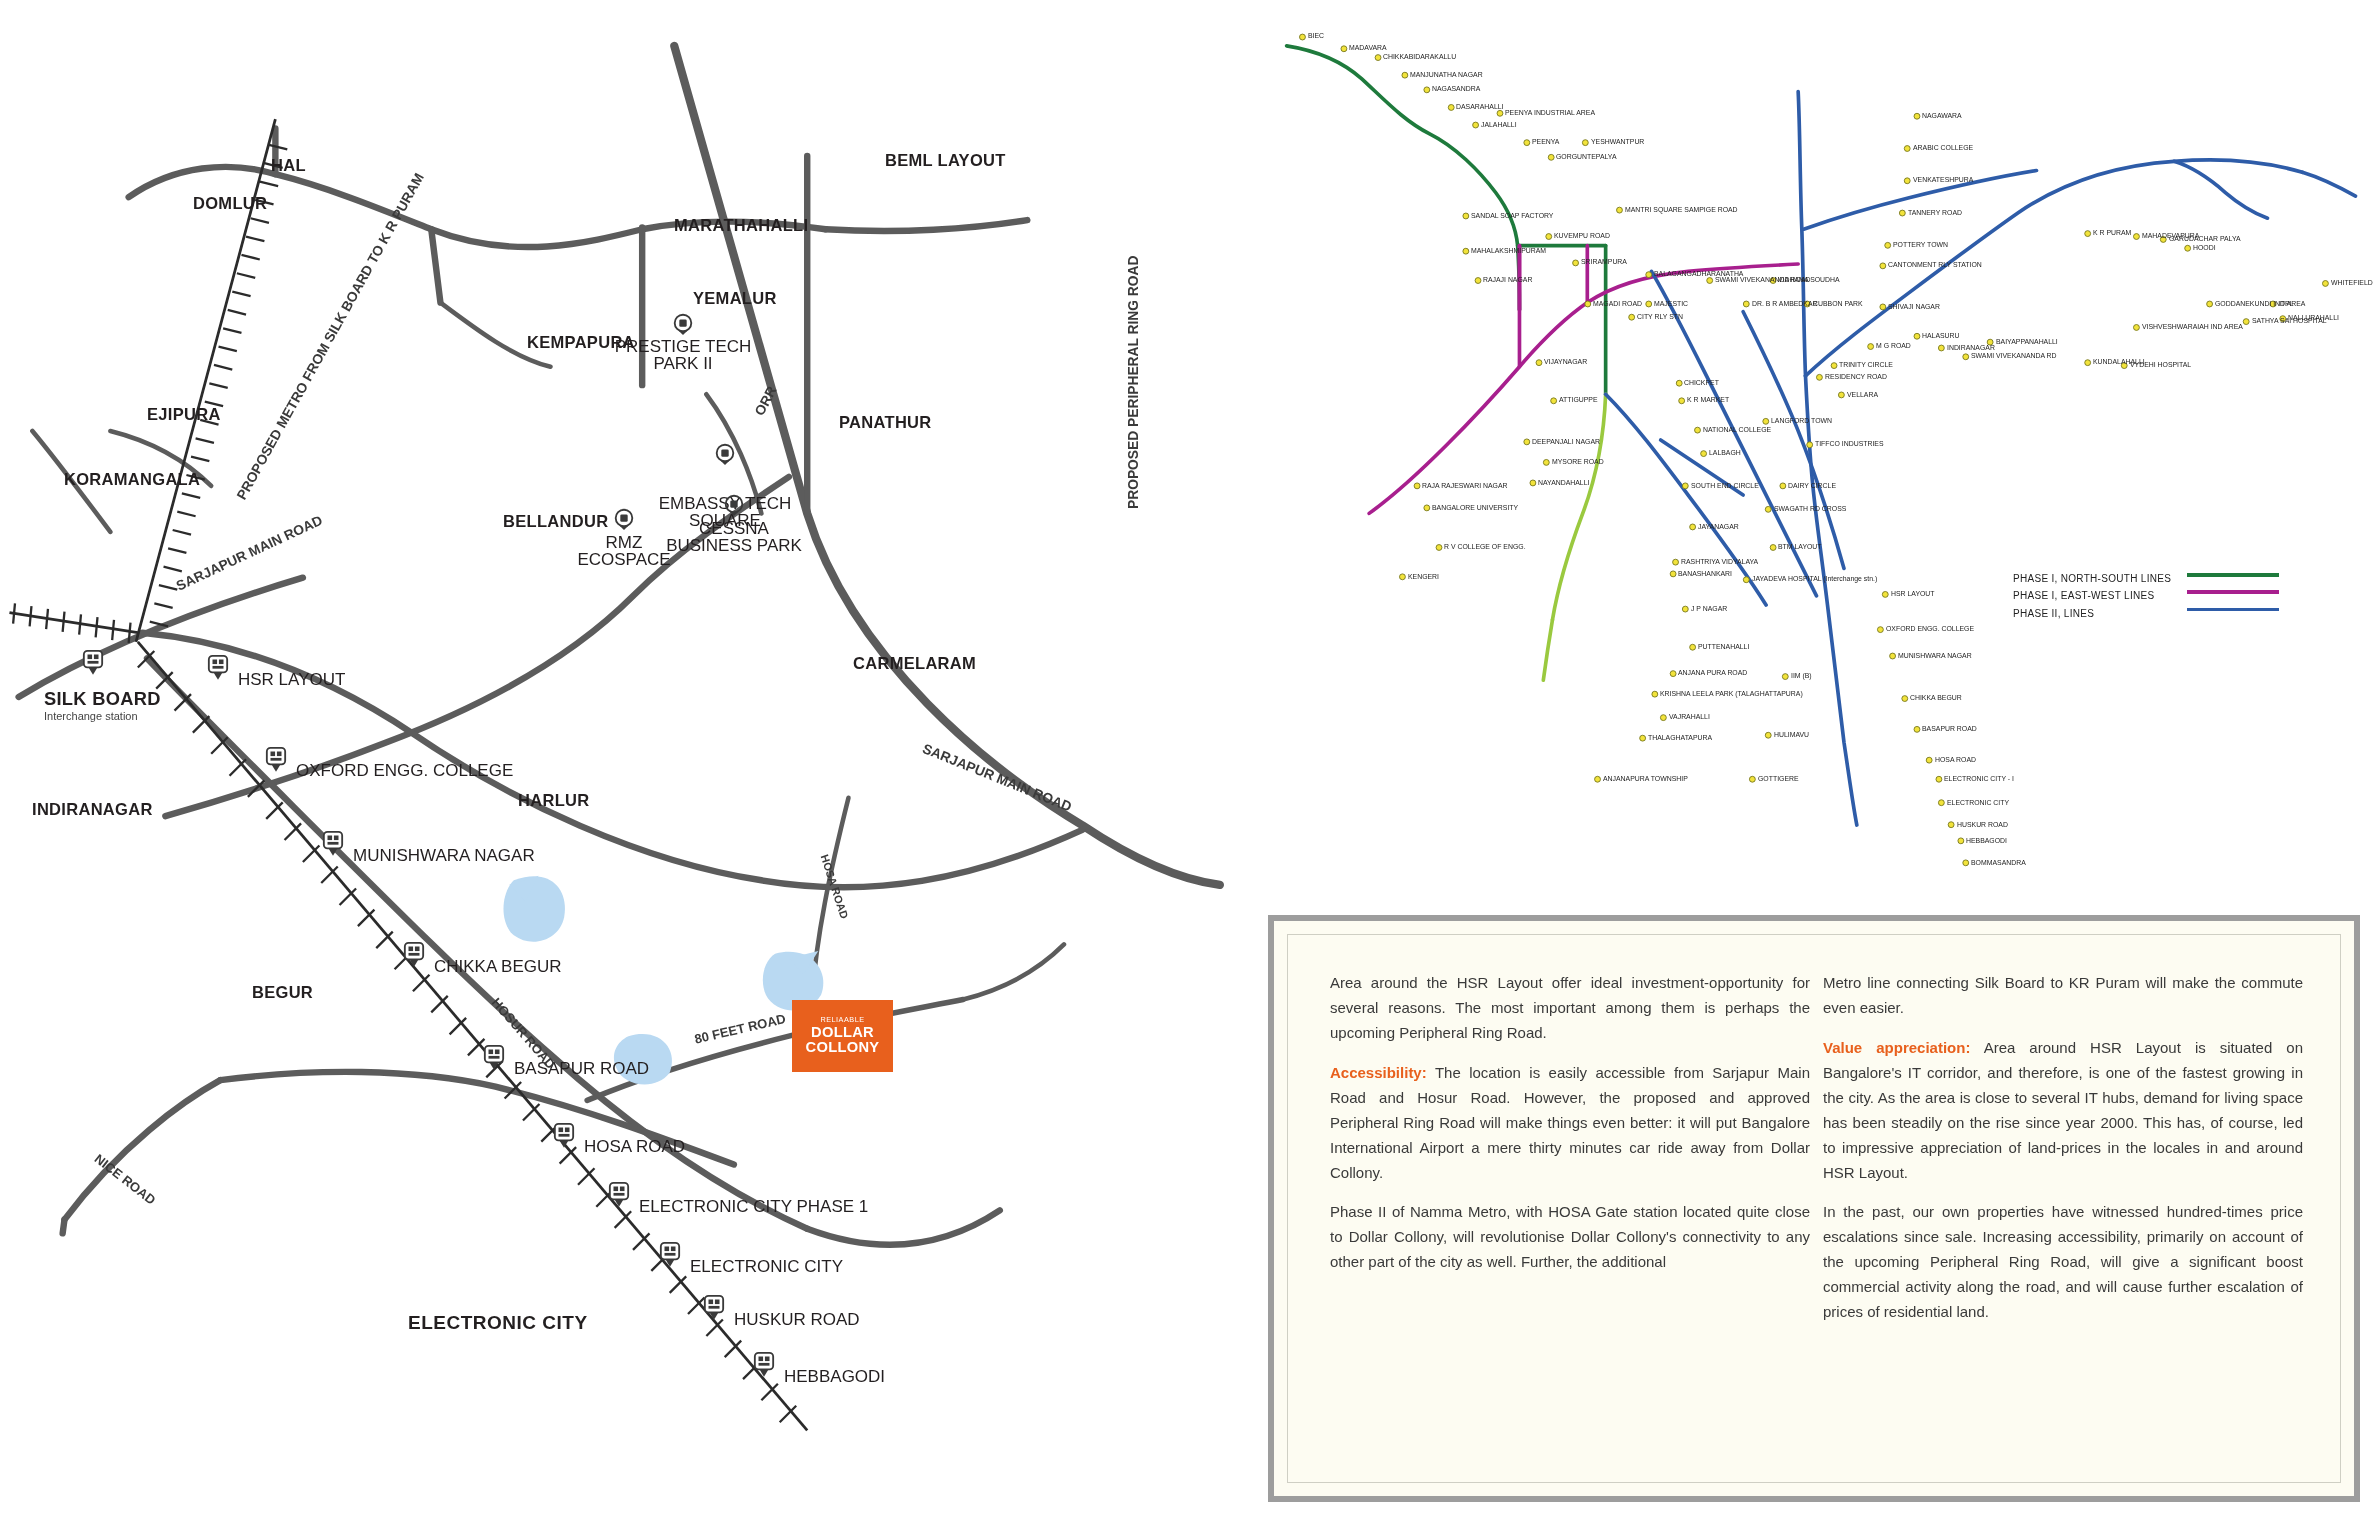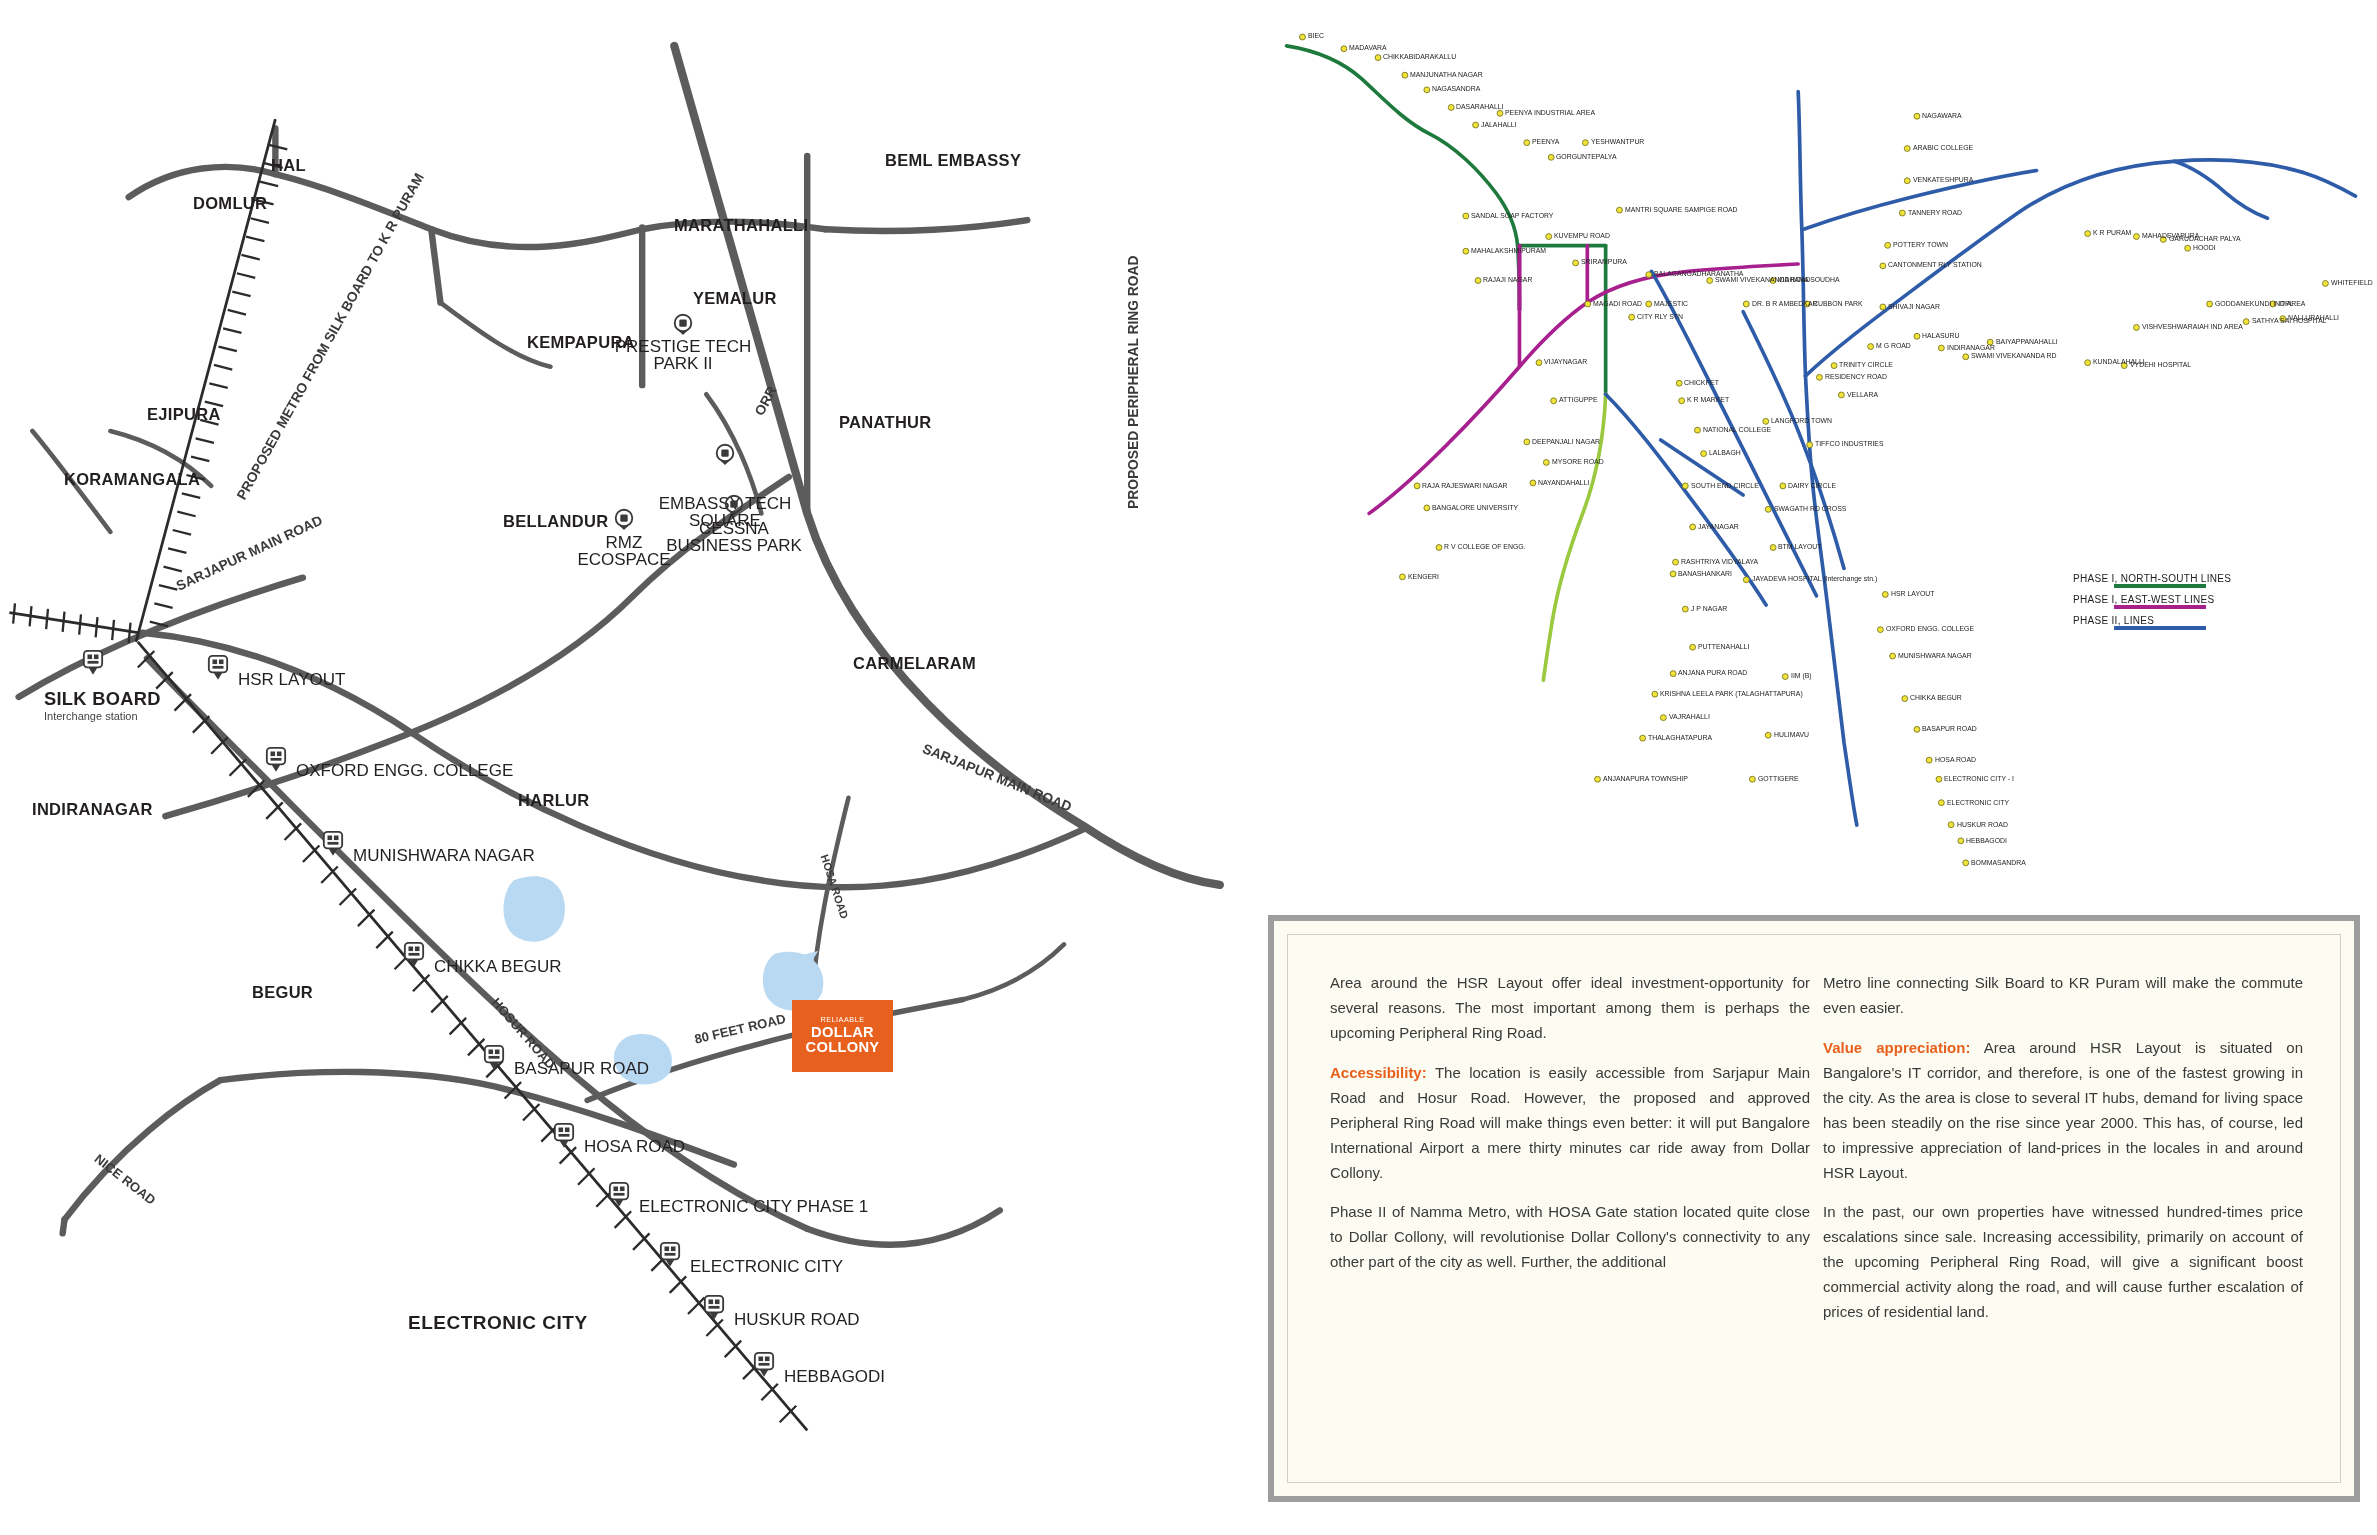--- a/index.html
+++ b/index.html
@@ -24,21 +24,21 @@
   #project-marker{position:absolute;left:792px;top:1000px;width:101px;height:72px;background:#e8601d;
      display:flex;flex-direction:column;align-items:center;justify-content:center;color:#fff;text-align:center;}
   #project-marker .pm-top{font-size:7.3px;letter-spacing:0.5px;line-height:8.3px;}
   #project-marker .pm-main{font-size:14.7px;font-weight:700;line-height:15.6px;letter-spacing:0.3px;}
 
   
   #metro-map{left:1266px;top:0;width:1112px;height:903px;background:#ffffff;}
   #metro-map svg{position:absolute;left:0;top:0;}
   .metro-label{position:absolute;font-family:"Liberation Sans",sans-serif;font-size:6.9px;color:#222;white-space:nowrap;}
   .metro-legend{position:absolute;left:2013px;top:573px;width:294px;font-size:10px;color:#222;}
-  .legend-row{display:flex;align-items:center;margin-bottom:6.4px;flex-direction:column;}
+  .legend-row{display:flex;margin-bottom:6.4px;}
   .legend-row .lg-text{width:174px;letter-spacing:0.3px;font-size:10px;}
   .legend-line{width:92px;height:3.7px;}
 
   
   #text-panel{left:1268px;top:915px;width:1092px;height:587px;background:#fdfcf2;border:6.4px solid #9d9d9d;box-sizing:border-box;padding:0;}
   #text-inner{position:absolute;left:13px;top:13px;right:13px;bottom:13px;border:0.9px solid #cfcfc4;background:#fdfcf2;}
   .cols{position:absolute;left:42px;top:35px;right:37px;bottom:24px;display:flex;gap:13px;}
   .col{width:50%;font-size:15px;line-height:25px;color:#3a3a3a;text-align:justify;font-family:"Liberation Sans",sans-serif;}
   .col p{margin:0 0 14.7px 0;}
   .hl{color:#e8601d;font-weight:700;}
@@ -175,21 +175,21 @@
 
     <g fill="#b9d9f2">
       <path d="M 555 965 l 32 -10 -14 28 z"></path>
       <path d="M 860 1045 l 32 -8 -16 26 z"></path>
     </g>
   </svg>
 
   <div id="loc-areas">
       <div class="loc-label mid-label" style="left: 271px; top: 156px;">HAL</div>
       <div class="loc-label mid-label" style="left: 193px; top: 194px;">DOMLUR</div>
-      <div class="loc-label mid-label" style="left: 885px; top: 151px;">BEML EMBASSY</div>
+      <div class="loc-label mid-label" style="left: 885px; top: 151px;">BEML LAYOUT</div>
       <div class="loc-label mid-label" style="left: 674px; top: 216px;">MARATHAHALLI</div>
       <div class="loc-label mid-label" style="left: 693px; top: 289px;">YEMALUR</div>
       <div class="loc-label mid-label" style="left: 527px; top: 333px;">KEMPAPURA</div>
       <div class="loc-label mid-label" style="left: 839px; top: 413px;">PANATHUR</div>
       <div class="loc-label mid-label" style="left: 147px; top: 405px;">EJIPURA</div>
       <div class="loc-label mid-label" style="left: 64px; top: 470px;">KORAMANGALA</div>
       <div class="loc-label mid-label" style="left: 503px; top: 512px;">BELLANDUR</div>
       <div class="loc-label mid-label" style="left: 853px; top: 654px;">CARMELARAM</div>
       <div class="loc-label mid-label" style="left: 518px; top: 791px;">HARLUR</div>
       <div class="loc-label mid-label" style="left: 32px; top: 800px;">INDIRANAGAR</div>

